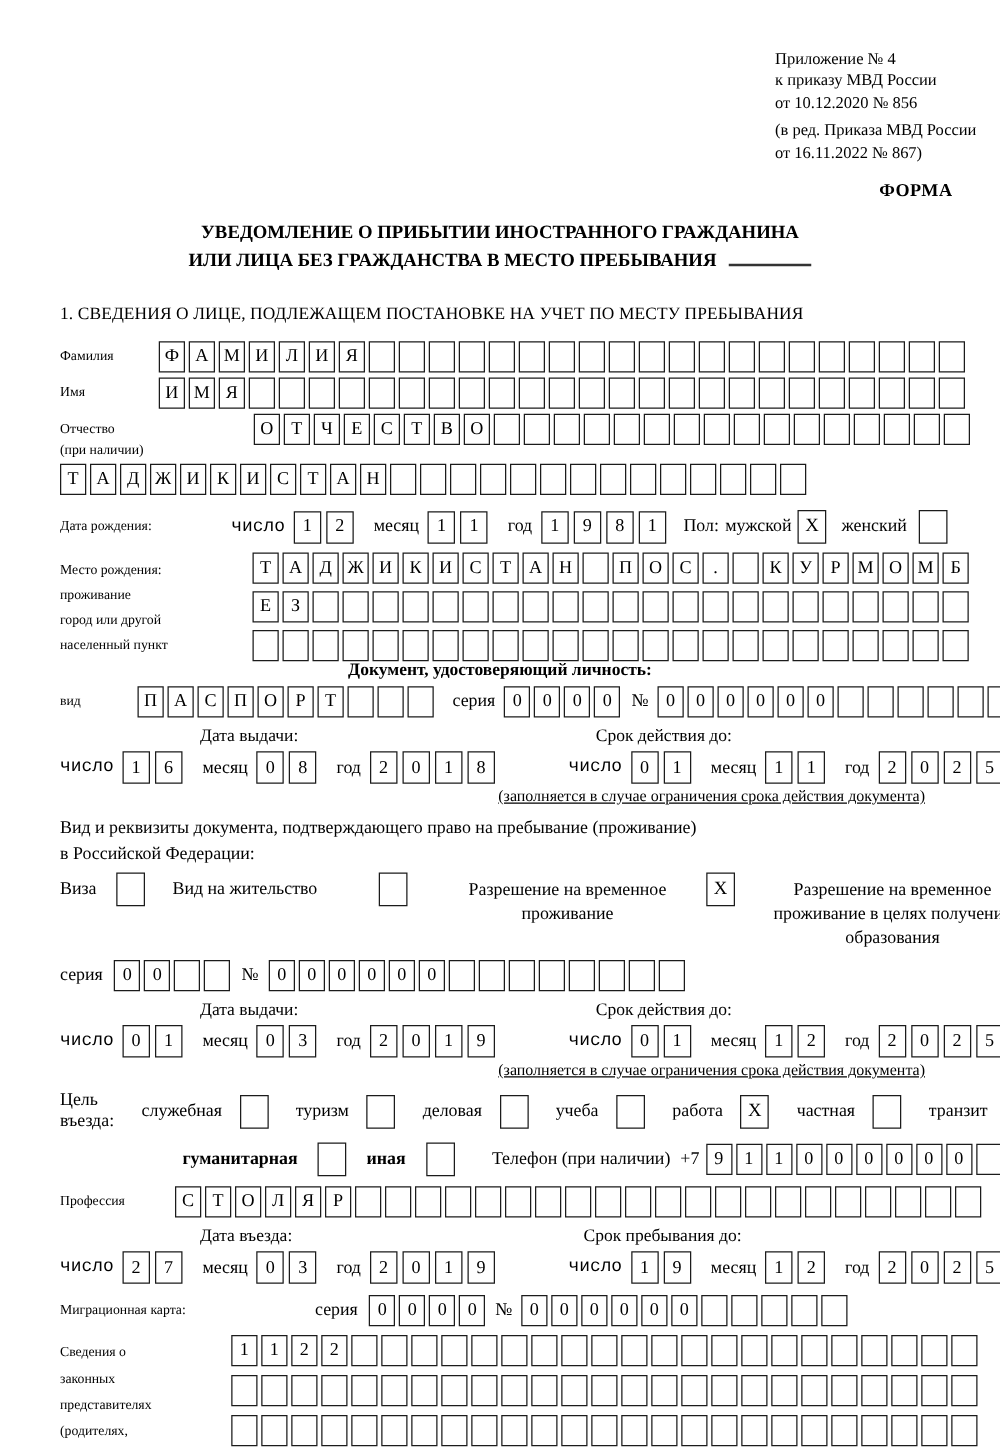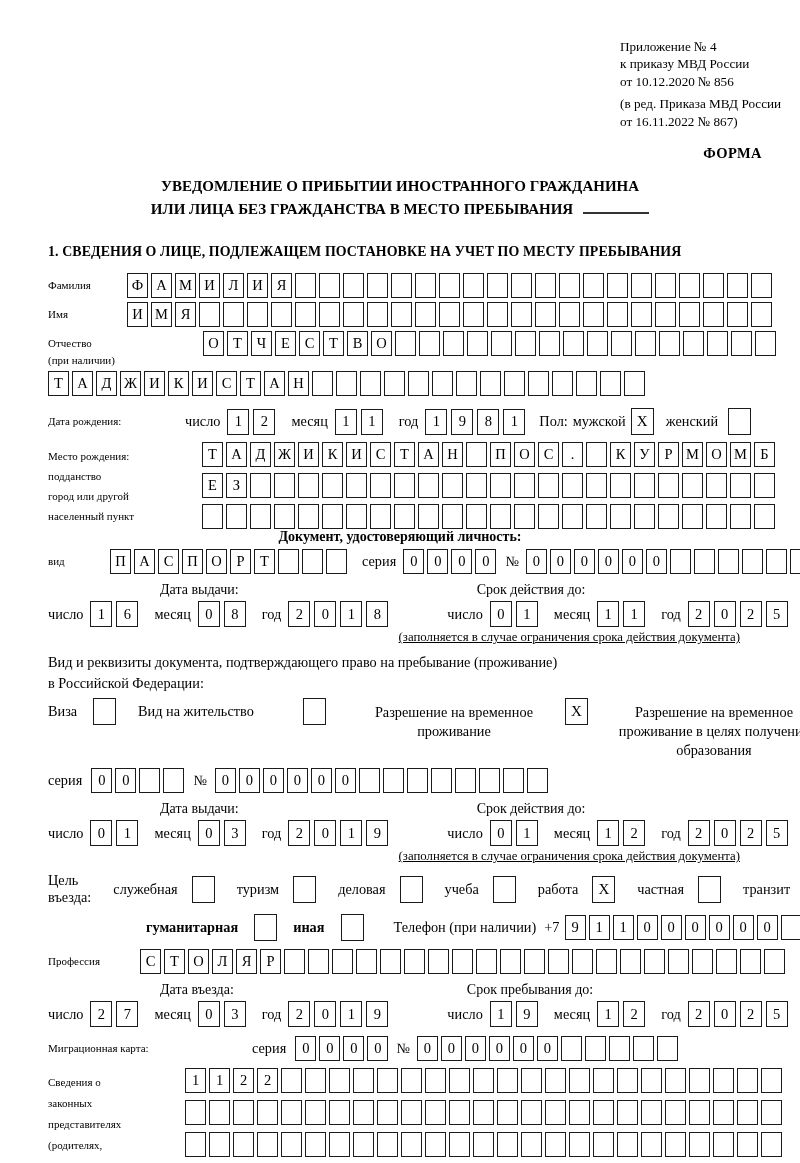--- a/index.html
+++ b/index.html
@@ -12,41 +12,41 @@
   .page { width:800px; height:1163px; padding:38px 8px 0 48px; overflow:hidden; position:relative; background:#fff; }
 
   
   .hdr { margin-left:572px; width:185px; font-size:13.2px; line-height:1.32; }
   .hdr .gap { margin-top:5px; }
   .forma { text-align:right; padding-right:30px; font-weight:bold; font-size:14.5px; margin-top:15px; letter-spacing:.4px; }
 
   .title { text-align:center; font-weight:bold; font-size:15px; line-height:1.5; margin-top:13px; margin-right:40px; }
   .uline { display:inline-block; width:66px; border-bottom:2px solid #333; height:12px; margin-left:10px; }
 
-  .sec-heading { font-weight:bold; font-size:13.9px; margin-top:24px; letter-spacing:.1px; white-space:nowrap; }
+  .sec-heading { font-weight:normal; font-size:13.9px; margin-top:24px; letter-spacing:.1px; white-space:nowrap; }
 
   
   .cells { display:flex; flex-wrap:nowrap; }
   .cell {
     display:inline-flex; align-items:center; justify-content:center;
     width:21px; height:25px; border:1.7px solid #1b1b1b; margin-right:3px;
     font-size:14.5px; flex:none; background:#fff;
   }
   .dcell { width:22px; height:26px; margin-right:4px; }
   .cbx {
     display:inline-flex; align-items:center; justify-content:center;
     width:23px; height:27px; border:1.7px solid #1b1b1b; font-size:15px; flex:none; background:#fff;
   }
 
   .frow { display:flex; align-items:flex-start; margin-top:4px; white-space:nowrap; }
   .flabel { flex:none; padding-top:4px; font-size:11px; line-height:17px; }
 
   .dg { display:flex; align-items:center; }
   .dg .dlb { margin:0 7px 0 12px; font-size:14.3px; }
-  .dg .dlb:first-child { margin-left:0; }
+  .dg .dlb:first-child { margin-left:0;font-family:Liberation Mono, monospace; }
 
   .center-heading { text-align:center; font-weight:bold; font-size:14px; margin:0 40px 0 0; }
 
   .dh-row { display:flex; font-size:14px; margin-top:8px; }
   .dates-row { display:flex; align-items:center; margin-top:3px; }
   .note { font-size:12.8px; text-align:right; padding-right:52px; margin-top:3px;text-decoration:underline; }
 
   .intro { font-size:14.3px; margin-top:9px; }
 
   .opts { display:flex; align-items:flex-start; margin-top:6px;gap:12px; }
@@ -234,21 +234,21 @@
     <span style="margin-left:10px; font-size:14.3px">Пол:</span>
     <span style="margin-left:5px; font-size:14.3px">мужской</span>
     <span class="cbx" style="margin-left:5px">X</span>
     <span style="margin-left:12px; font-size:14.3px">женский</span>
     <span class="cbx" style="margin-left:10px"></span>
   </div>
 
   <div class="frow" style="margin-top:7px">
     <div class="flabel" style="width:154px; line-height:20px">
       <div>Место рождения:</div>
-      <div>подданство</div>
+      <div>проживание</div>
       <div>город или другой</div>
       <div>населенный пункт</div>
     </div>
     <div>
       <div class="cells" style="margin-bottom:6px">
           <span class="cell">Т</span>
           <span class="cell">А</span>
           <span class="cell">Д</span>
           <span class="cell">Ж</span>
           <span class="cell">И</span>

